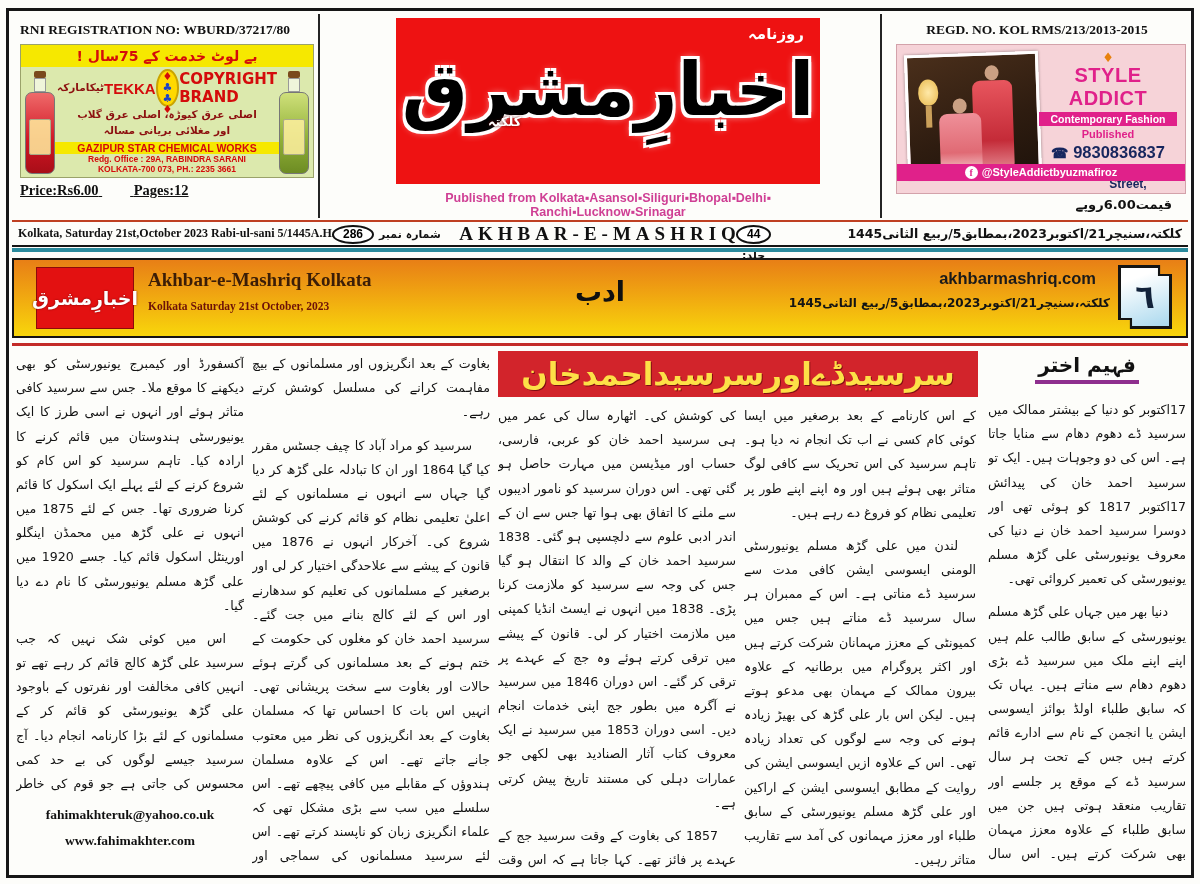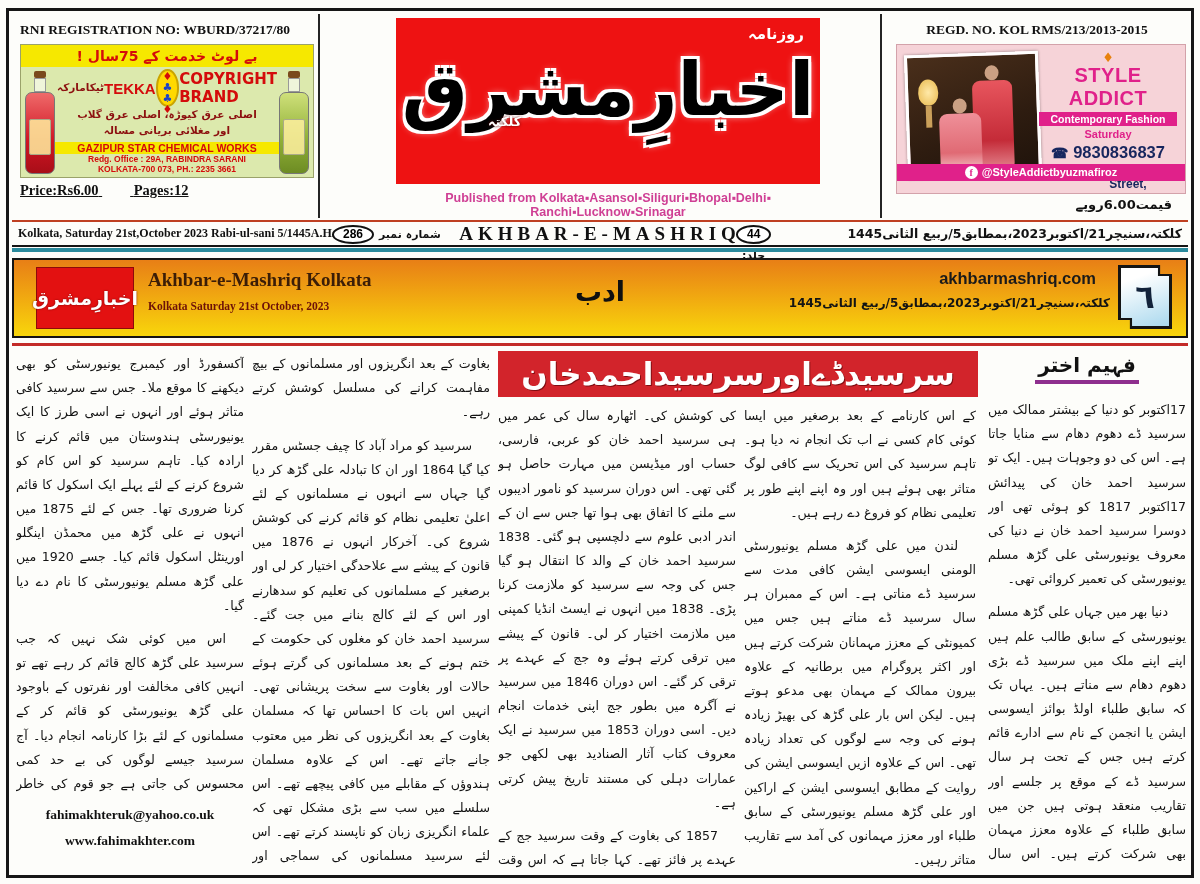--- a/index.html
+++ b/index.html
@@ -107,21 +107,21 @@
   .pagebox-outer{position:absolute;right:14px;top:5px;width:54px;height:64px;background:#141414;
                  clip-path:polygon(0 0,78% 0,78% 14%,100% 14%,100% 100%,22% 100%,22% 86%,0 86%);}
   .pagebox-inner{position:absolute;left:3px;top:3px;right:3px;bottom:3px;
                  background:linear-gradient(160deg,#ffffff 20%,#a9d8ee);
                  clip-path:polygon(0 0,77% 0,77% 14%,100% 14%,100% 100%,23% 100%,23% 86%,0 86%);
                  display:flex;align-items:center;justify-content:center;font-weight:bold;font-size:32px;color:#12223a;}
   .rule-crimson{height:3px;background:#c32b28;}
 
   
   .headline{background:#d2242b;display:flex;align-items:center;justify-content:center;}
-  .headline span{color:#ffffff;font-weight:bold;font-size:31px;direction:rtl;white-space:nowrap;
+  .headline span{color:#fde047;font-weight:bold;font-size:31px;direction:rtl;white-space:nowrap;
                  text-shadow:1px 1px 0 #7e0d12;}
   .author{text-align:center;}
   .author .nm{font-weight:bold;font-size:20px;direction:rtl;color:#111;}
   .author .ul{width:104px;height:4px;background:#8e2f8e;margin:3px auto 0;}
   .col{overflow:hidden;}
   .col p{margin:0 0 9px;text-indent:18px;font-size:12.6px;line-height:1.92;text-align:justify;direction:rtl;
          color:#131313;}
   .col p:first-child{text-indent:0;}
   .foot{text-align:center;font-family:"Liberation Serif",serif;font-weight:bold;font-size:13.5px;color:#111;
         line-height:1.9;}
@@ -201,21 +201,21 @@
         </div>
       <div class="fig fig2">
           <div class="head"></div>
           <div class="dress"></div>
         </div>
     </div>
     <div class="sa-right">
       <div class="sa-logo">♦</div>
       <div class="sa-name">STYLE ADDICT</div>
       <div class="sa-strip">Contemporary Fashion</div>
-      <div class="sa-jewel">Saturday</div>
+      <div class="sa-jewel">Published</div>
       <div class="sa-phone"><span class="ph-ic">☎</span>
         <span>9830836837</span></div>
       <div class="sa-addr">4A, Camac Street,</div>
       <div class="sa-addr">Kolkata - 700017</div>
     </div>
     <div class="sa-fb"><span class="fb-circle">f</span><span>@StyleAddictbyuzmafiroz</span></div>
   </div>
 
   <div class="abs price-urdu" style="right:28px;top:197px;">قیمت6.00روپے</div>
 

